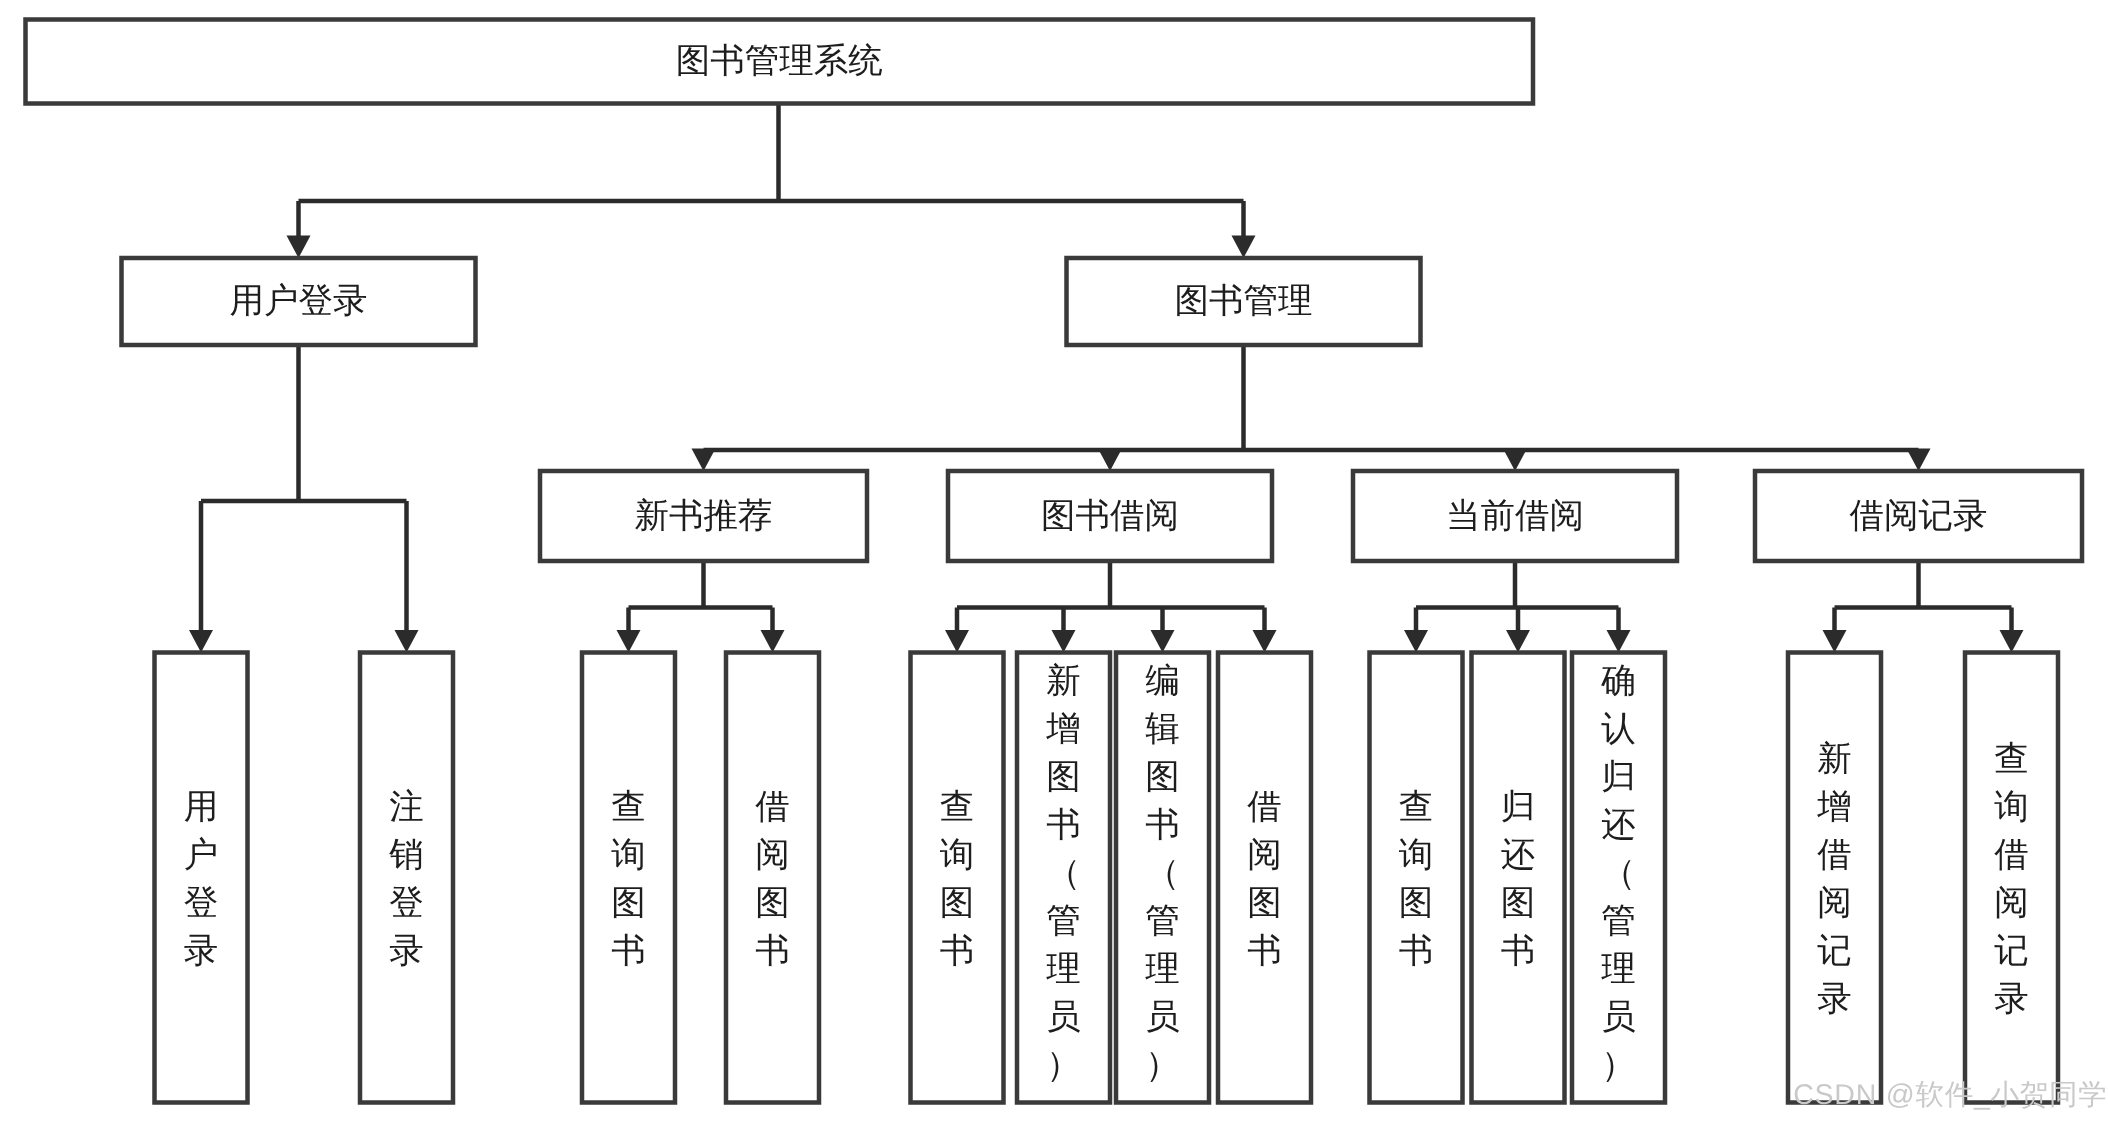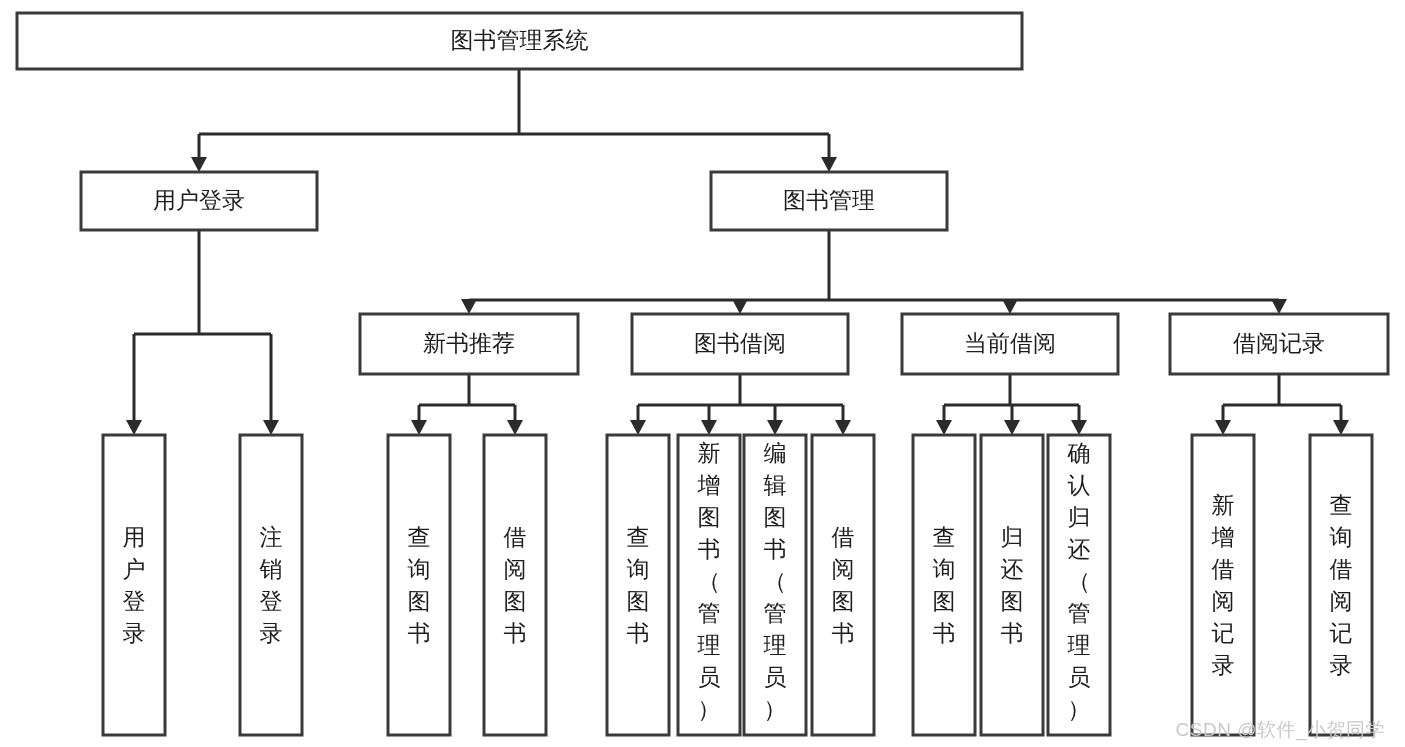--- a/index.html
+++ b/index.html
@@ -30,21 +30,21 @@
     text-anchor:middle;
   }
   .edge{
     stroke:#2b2b2b;
     stroke-width:3;
     fill:none;
   }
   .arrow-head{fill:#2b2b2b;stroke:none;}
   .watermark{
     position:absolute;
-    right:20px;
+    right:0;
     bottom:4px;
     font-family:"Liberation Sans","DejaVu Sans",sans-serif;
     font-size:19px;
     color:#c9c9c9;
     white-space:nowrap;
     letter-spacing:0.5px;
   }
 </style>
 </head>
 <body>

